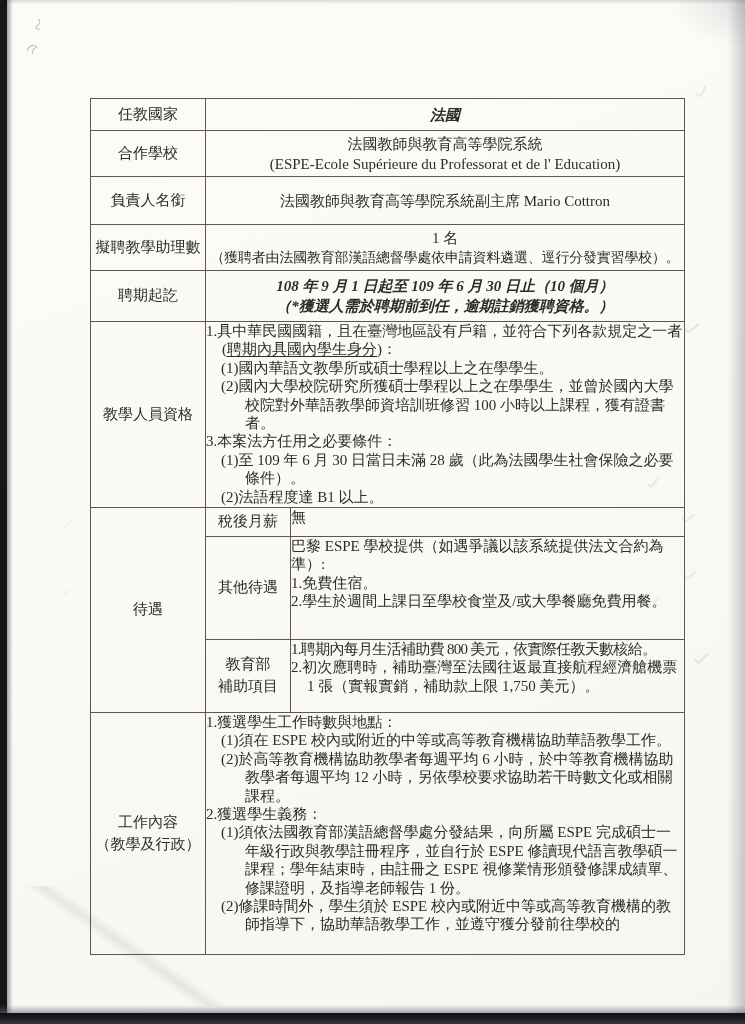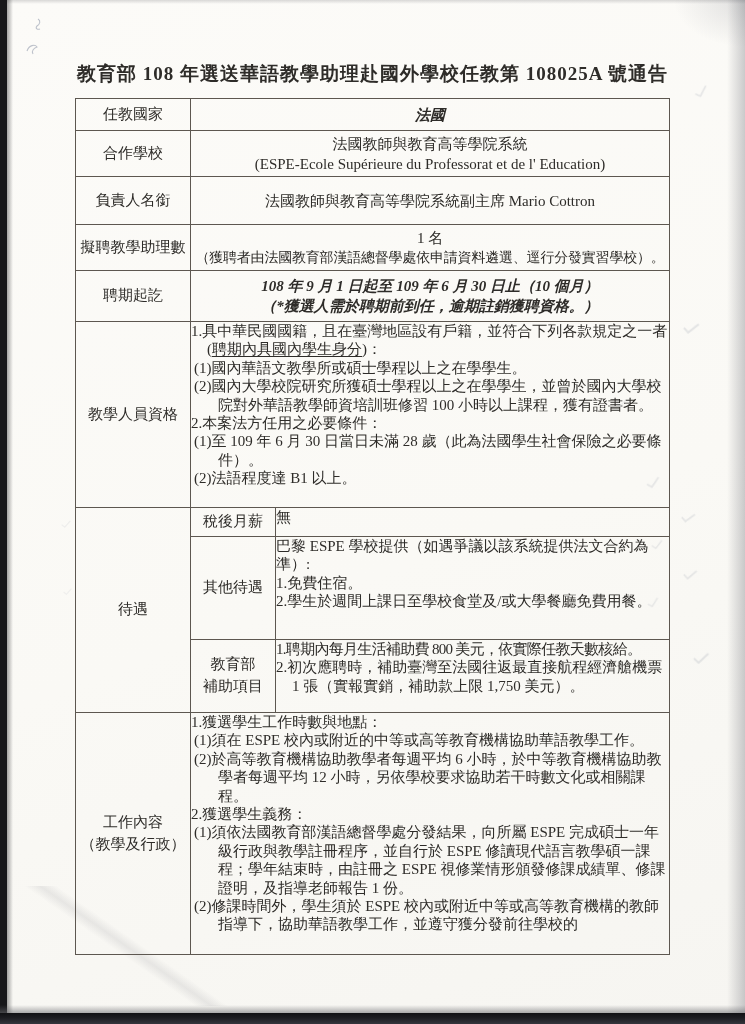--- a/index.html
+++ b/index.html
@@ -30,53 +30,52 @@
     background:linear-gradient(180deg,#111114 0%,#1d1d22 45%,#35353c 100%);}
   .crease{position:absolute;left:6px;bottom:18px;width:240px;height:120px;pointer-events:none;
     background:linear-gradient(35deg,rgba(150,150,155,0) 46%,rgba(150,150,155,.18) 50%,rgba(150,150,155,0) 54%);}
 
   .title{
     position:absolute;top:61px;left:0;right:0;text-align:center;
     font-size:19px;font-weight:bold;letter-spacing:1px;white-space:nowrap;
   }
 
   table.notice{
-    position:absolute;left:75px;top:98px;width:594px;
+    position:absolute;left:90px;top:98px;width:594px;
     border-collapse:collapse;table-layout:fixed;border-radius:18px;
   }
   table.notice td{
     border:1px solid var(--border);
     font-size:15px;color:var(--ink);
     padding:0;overflow:hidden;
   }
   td.hdr{text-align:center;vertical-align:middle;line-height:1.45;padding:2px 2px;}
   td.content{padding:4px 8px 4px 9px;vertical-align:top;}
   td.content.center{vertical-align:middle;text-align:center;}
   .bold{font-weight:bold;font-style:italic;}
   .cline{line-height:20px;}
   .lv0{line-height:18.4px;}
   .lv1{line-height:18.4px;padding-left:16px;text-indent:-16px;}
-  .lv2{line-height:18.4px;margin-left:3px;padding-left:24px;text-indent:-24px;}
+  .lv2{line-height:18.4px;margin-left:15px;padding-left:24px;text-indent:-24px;}
   .fit{font-size:14px;letter-spacing:-0.2px;}
   .tight{letter-spacing:-0.7px;}
   u{text-underline-offset:2px;text-decoration-thickness:1px;margin-top:36px;}
 
   .mark{position:absolute;pointer-events:none;}
   .bleed{filter:blur(.7px);}
 </style>
 </head>
 <body>
 
 <div class="scan">
   <div class="edge-top"></div>
   <div class="corner-tr"></div>
   <div class="edge-right"></div>
   <div class="crease"></div>
 
-  <div class="title">教育部 108 年選送華語教學助理赴國外學校任教第 108025A 號通告</div>
 
   <table class="notice">
     <colgroup id="cols">
         <col style="width: 115px;">
         <col style="width: 85px;">
         <col style="width: 394px;">
       </colgroup>
     <tbody id="table-body">
         <tr>
           <td class="hdr" style="height: 31px;">
@@ -122,21 +121,21 @@
           </td>
         </tr>
         <tr>
           <td class="hdr" style="height: 185px;">
             <div>教學人員資格</div>
           </td>
           <td class="content" colspan="2">
             <div class="lv1">1.具中華民國國籍，且在臺灣地區設有戶籍，並符合下列各款規定之一者(<u>聘期內具國內學生身分</u>)：</div>
             <div class="lv2">(1)國內華語文教學所或碩士學程以上之在學學生。</div>
             <div class="lv2">(2)國內大學校院研究所獲碩士學程以上之在學學生，並曾於國內大學校院對外華語教學師資培訓班修習 100 小時以上課程，獲有證書者。</div>
-            <div class="lv1">2.本案法方任用之必要條件：</div>
+            <div class="lv1">3.本案法方任用之必要條件：</div>
             <div class="lv2">(1)至 109 年 6 月 30 日當日未滿 28 歲（此為法國學生社會保險之必要條件）。</div>
             <div class="lv2">(2)法語程度達 B1 以上。</div>
           </td>
         </tr>
         <tr>
           <td class="hdr" rowspan="3" style="height: 202px;">
             <div>待遇</div>
           </td>
           <td class="hdr" style="height: 28px;">
             <div>稅後月薪</div>

